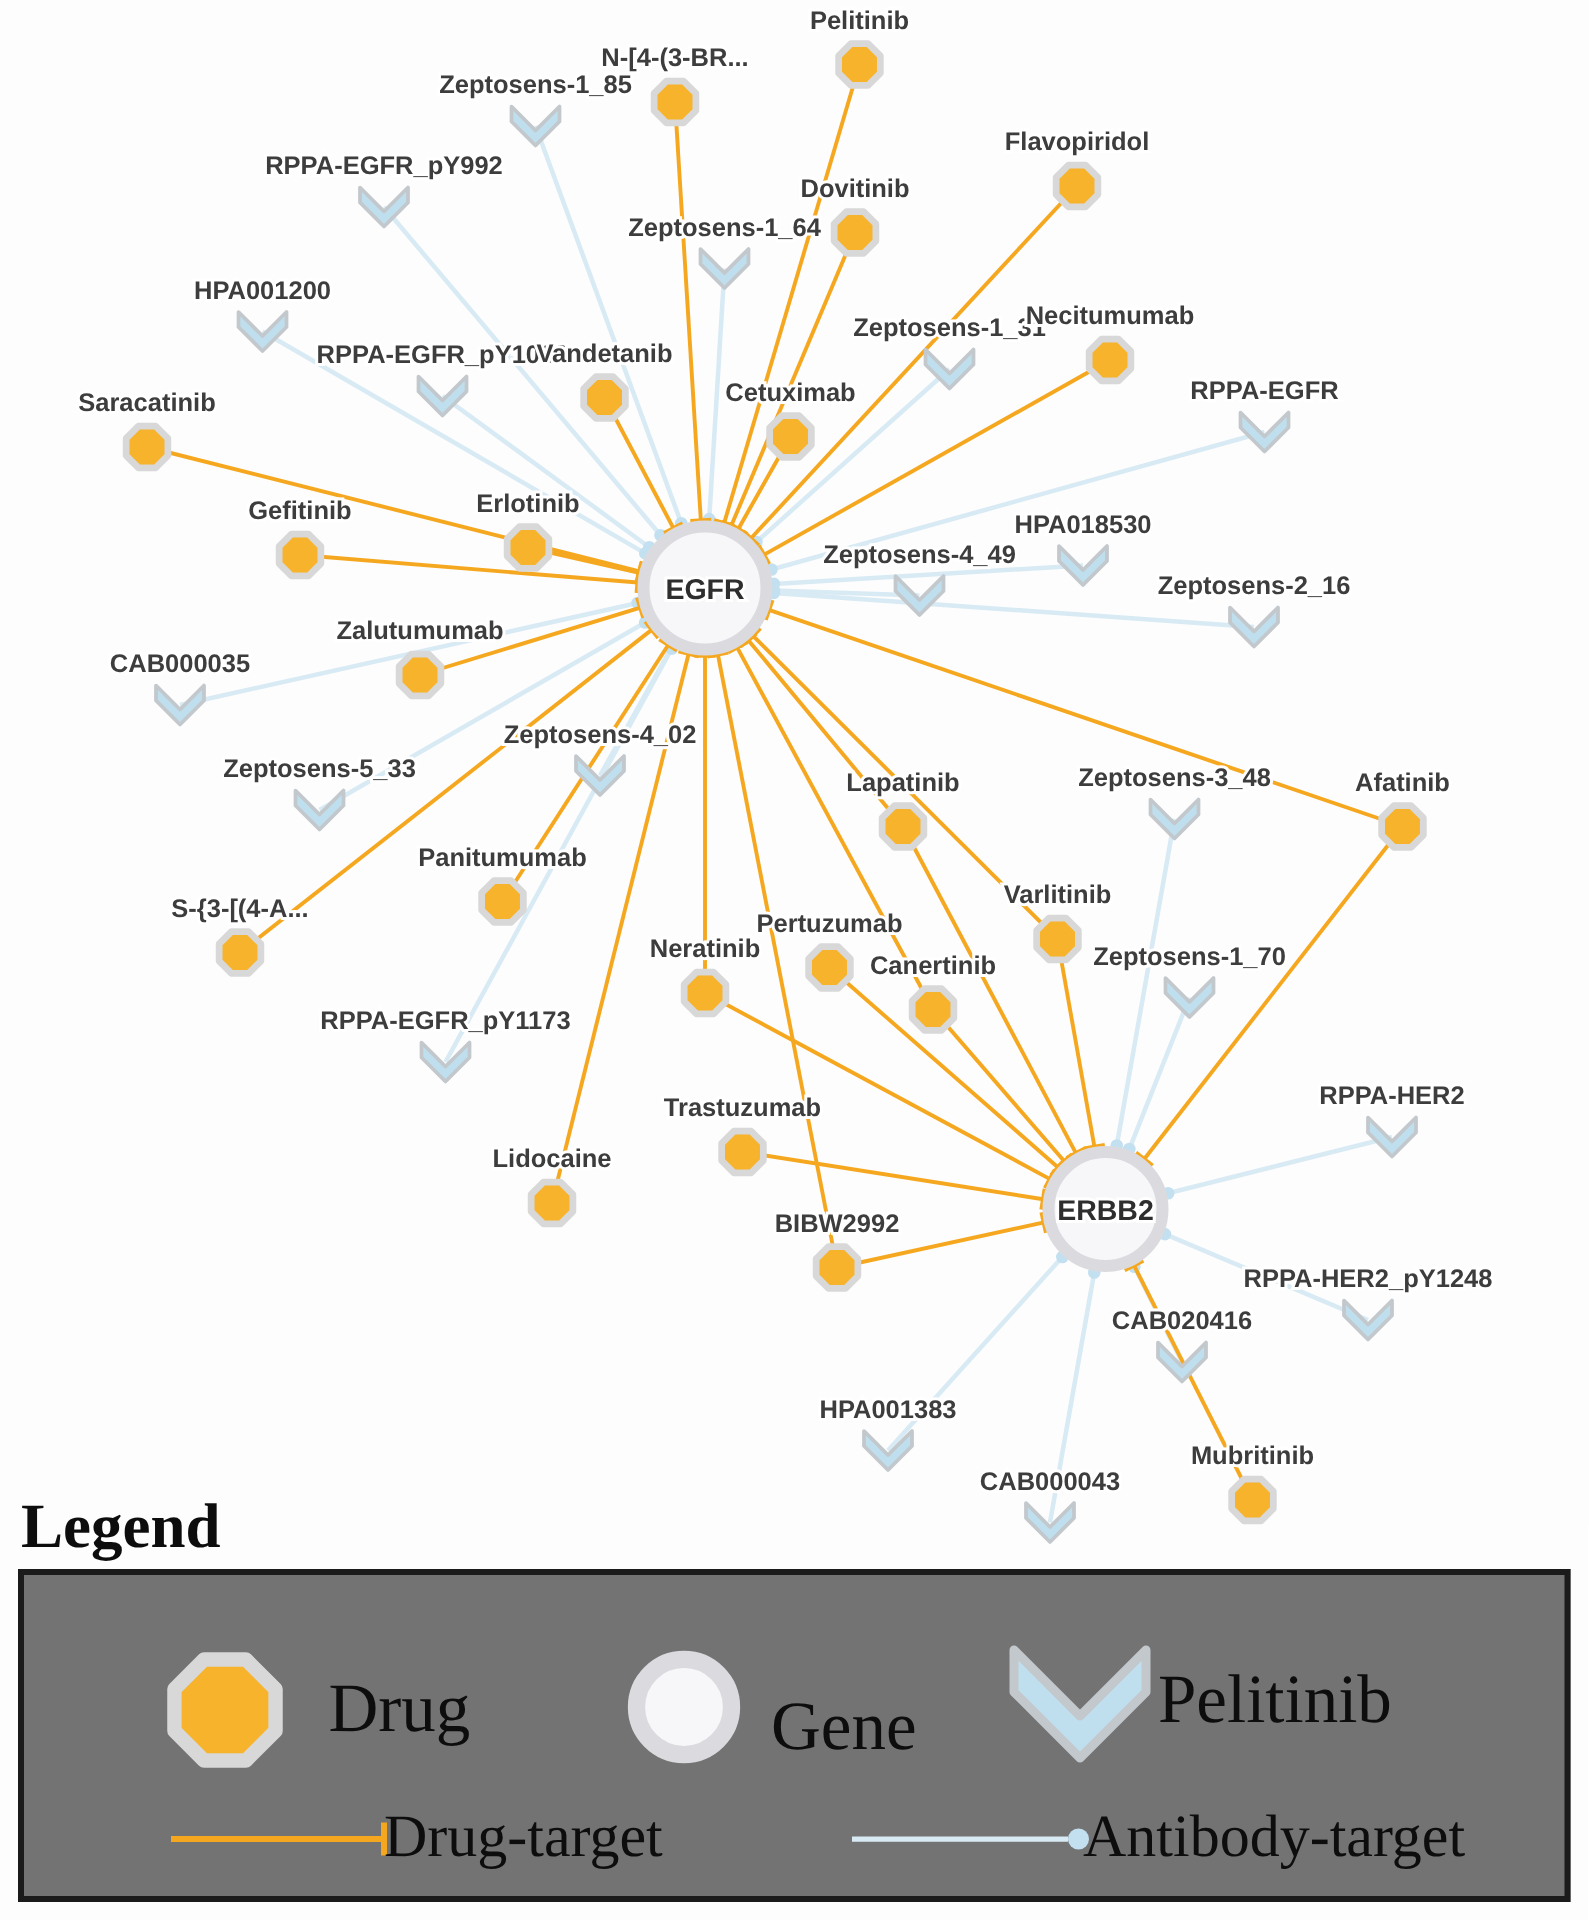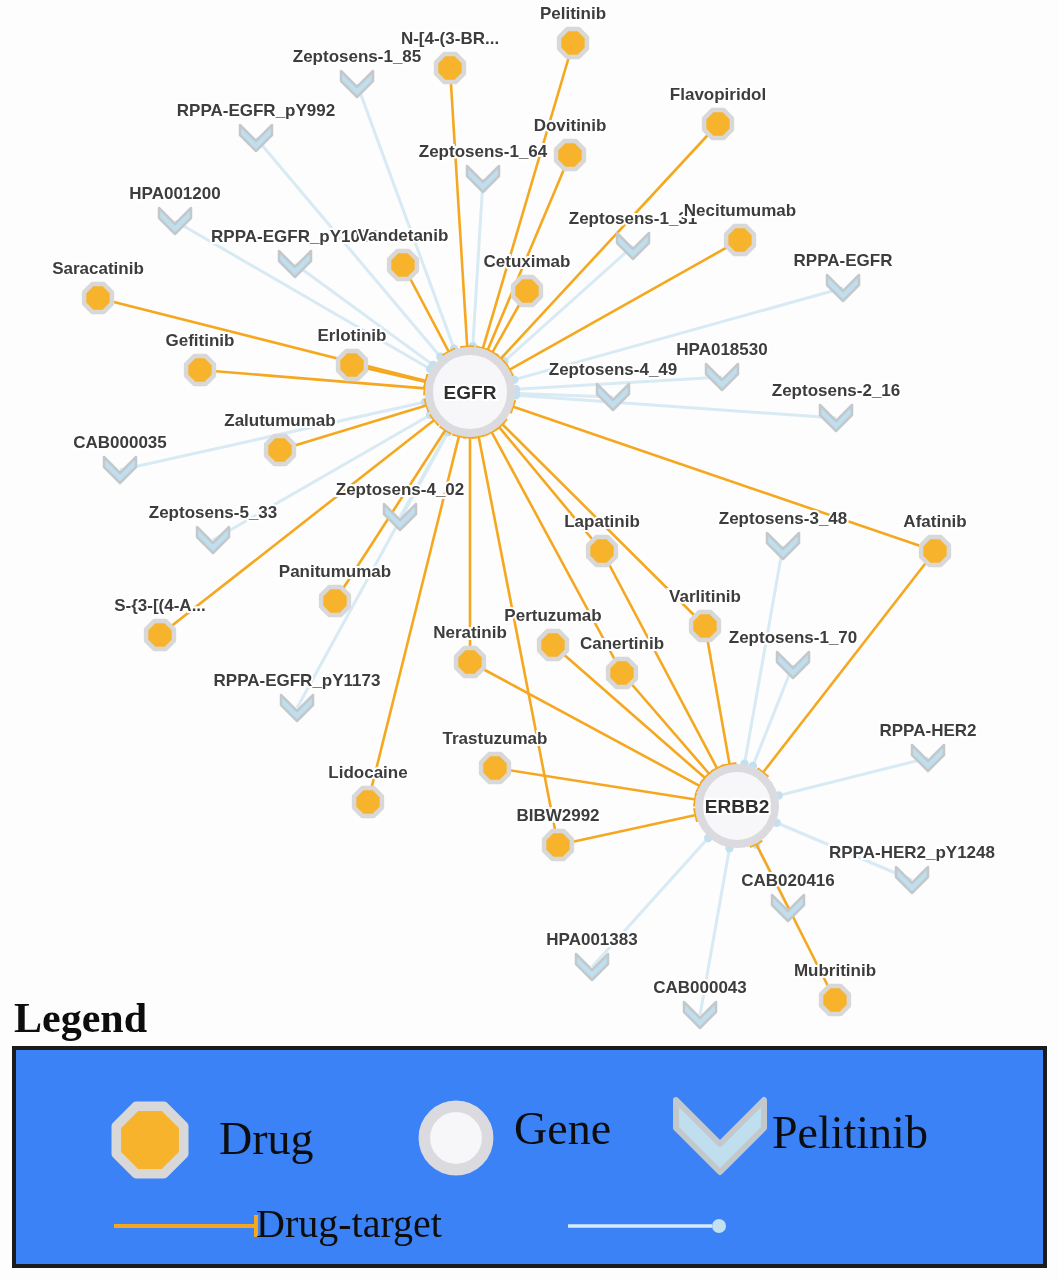--- a/index.html
+++ b/index.html
@@ -6,21 +6,21 @@
   .stage{position:relative;width:1059px;height:1280px;background:#fdfdfd;overflow:hidden;
          font-family:"Liberation Sans",sans-serif;}
   #network{position:absolute;left:0;top:0;}
   .node-label{font-family:"Liberation Sans",sans-serif;font-weight:bold;font-size:17px;
               fill:#3d3d3d;stroke:#ffffff;stroke-width:4px;paint-order:stroke;text-anchor:middle;}
   .gene-label{font-family:"Liberation Sans",sans-serif;font-weight:bold;font-size:19px;
               fill:#2e2e2e;stroke:#ffffff;stroke-width:4px;paint-order:stroke;text-anchor:middle;}
   .legend-title{position:absolute;left:14px;top:994px;font-family:"Liberation Serif",serif;
                 font-weight:bold;font-size:42px;color:#0d0d0d;}
   .legend-box{position:absolute;left:12px;top:1046px;width:1027px;height:214px;
-              border:4px solid #1b1b1b;background:#3b82f6;}
+              border:4px solid #1b1b1b;background:#737373;}
   .li{position:absolute;}
   .legend-label{position:absolute;font-family:"Liberation Serif",serif;font-size:46px;color:#0d0d0d;}
   .legend-label.r2{font-size:40px;}
 </style>
 </head>
 <body>
 
 <div class="stage">
 
   <svg id="network" width="1059" height="1280">
@@ -231,32 +231,33 @@
   <div class="legend-box">
 
     <svg class="li" style="left:86px;top:42px" width="96" height="96" viewBox="-50 -50 100 100">
       <polygon points="35.1,14.5 14.5,35.1 -14.5,35.1 -35.1,14.5 -35.1,-14.5 -14.5,-35.1 14.5,-35.1 35.1,-14.5" stroke-width="10" stroke-linejoin="round" fill="#f7b32b" stroke="#d8d8d8"></polygon>
     </svg>
     <span class="legend-label" style="left:203px;top:62px">Drug</span>
 
     <svg class="li" style="left:392px;top:40px" width="96" height="96" viewBox="-50 -50 100 100">
       <circle cx="0" cy="0" r="33" stroke-width="12" fill="#f7f7fa" stroke="#dbdbdf"></circle>
     </svg>
-    <span class="legend-label" style="left:498px;top:52px">Gene</span>
+    <span class="legend-label" style="left:498px;top:74px">Gene</span>
 
     <svg class="li" style="left:652px;top:40px" width="104" height="92" viewBox="-52 -46 104 92">
       <path d="M -44,-36 L 0,8 L 44,-36 L 44,-8 L 0,36 L -44,-8 Z" stroke-width="6" stroke-linejoin="round" fill="#bfdfee" stroke="#c3c8cc"></path>
     </svg>
     <span class="legend-label" style="left:756px;top:56px">Pelitinib</span>
 
     <svg class="li" style="left:92px;top:160px" width="172" height="32">
       <line x1="6" y1="16" x2="148" y2="16" stroke-width="4" stroke="#f5a81f"></line>
       <line x1="148" y1="5" x2="148" y2="27" stroke-width="4" stroke="#f5a81f"></line>
     </svg>
     <span class="legend-label r2" style="left:240px;top:150px">Drug-target</span>
 
     <svg class="li" style="left:546px;top:160px" width="176" height="32">
       <line x1="6" y1="16" x2="150" y2="16" stroke-width="3.5" stroke="#d8eaf4"></line>
       <circle cx="157" cy="16" r="7" fill="#c2e0f0"></circle>
     </svg>
+    <span class="legend-label r2" style="left:706px;top:150px">Antibody-target</span>
 
   </div>
 </div>
 
 </body></html>

